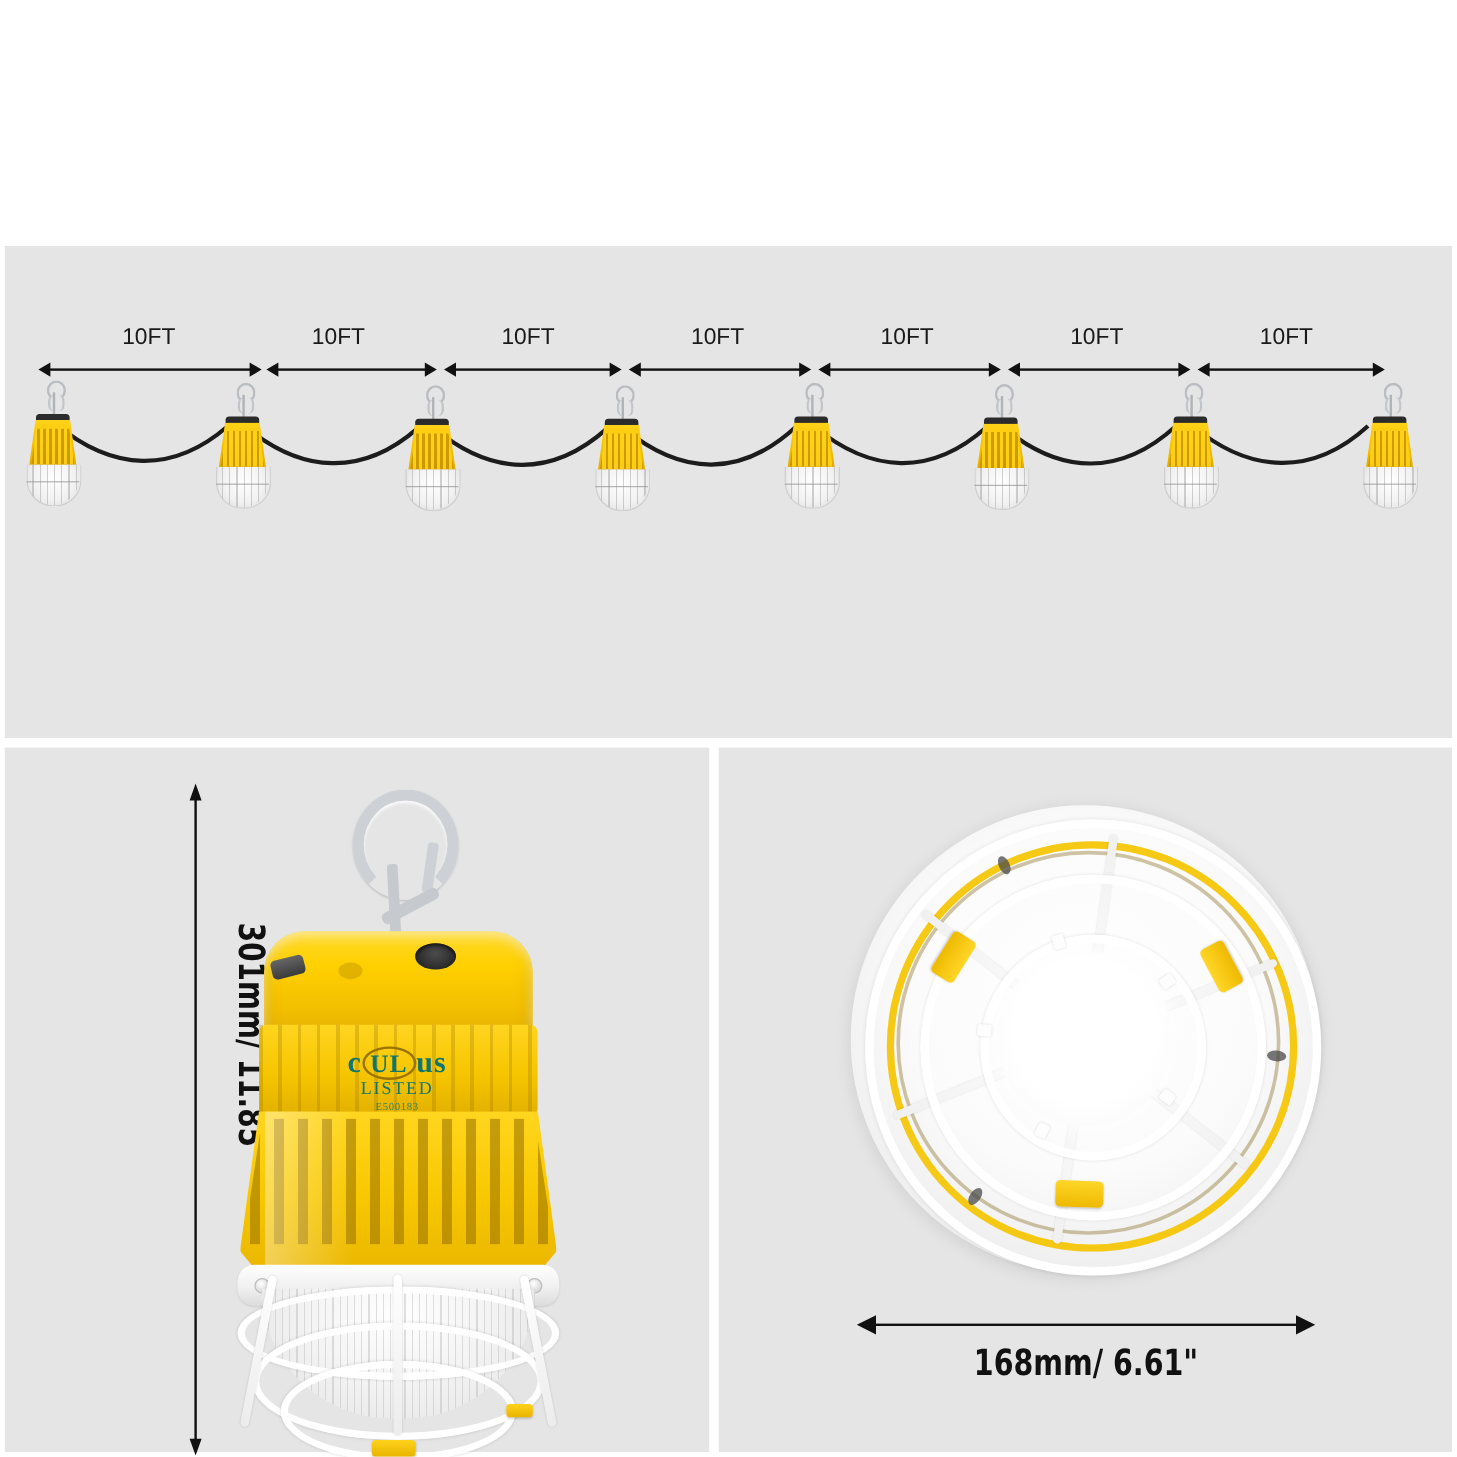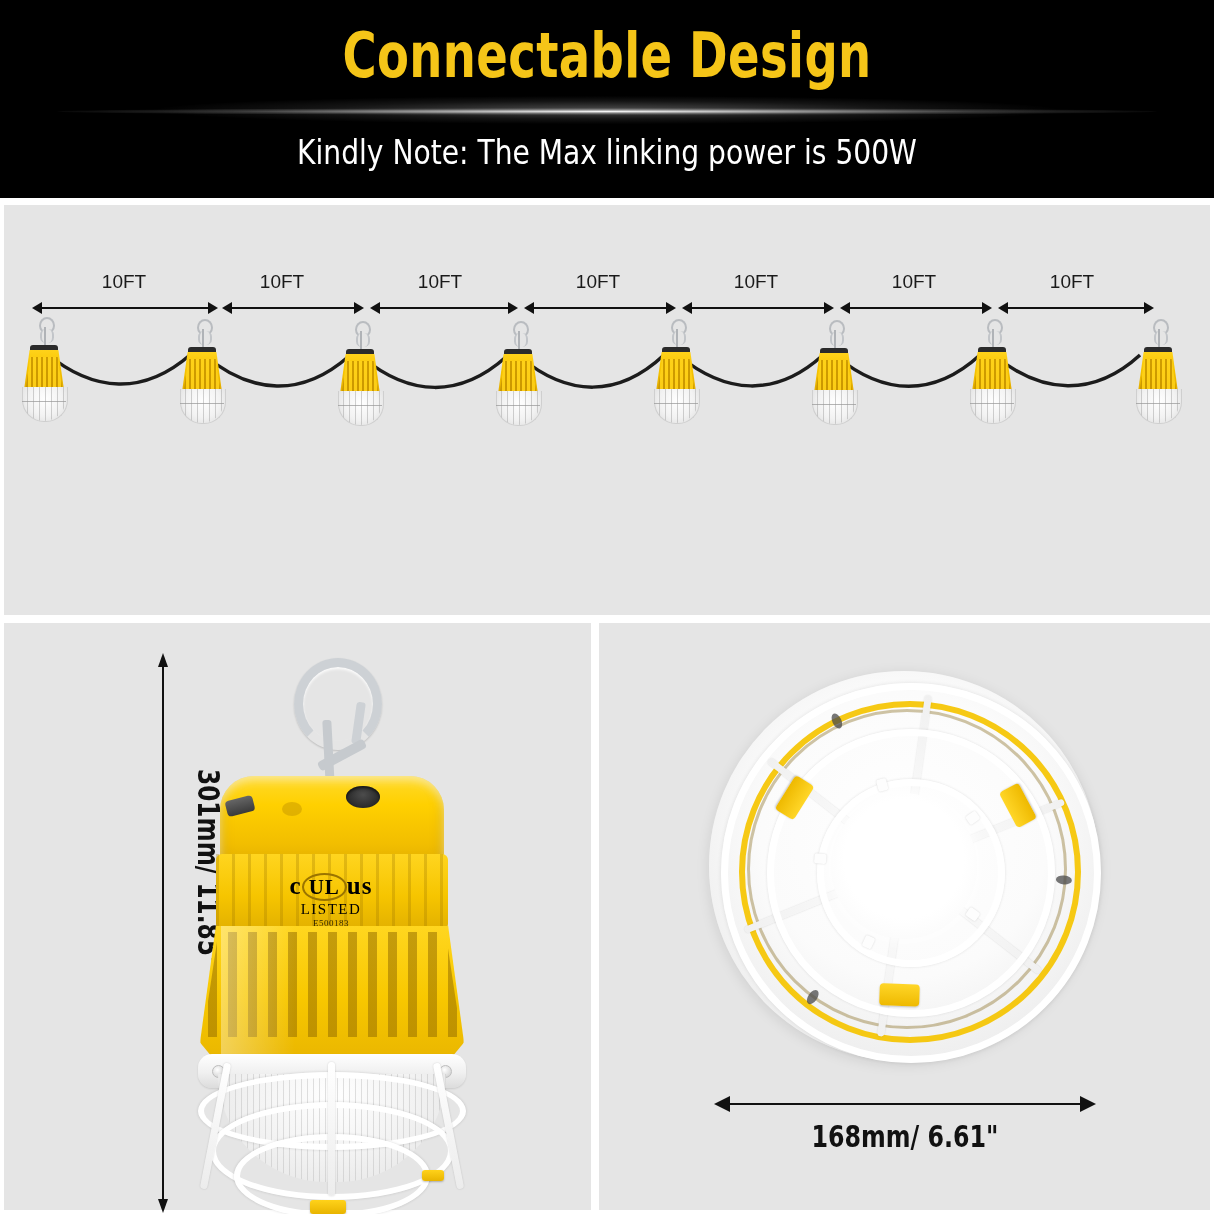--- a/index.html
+++ b/index.html
@@ -93,21 +93,21 @@
     box-shadow:inset 0 2px 3px rgba(0,0,0,.6);}
   .bl-top .dimple{position:absolute;left:62px;top:26px;width:20px;height:14px;border-radius:50%;
     background:rgba(190,145,0,.45);}
   .bl-top .clip{position:absolute;left:6px;top:22px;width:28px;height:16px;border-radius:4px;
     background:linear-gradient(180deg,#666 0%,#3a3a3a 100%);transform:rotate(-14deg);}
   .bl-mid{position:absolute;left:44px;top:196px;width:232px;height:76px;
     background:linear-gradient(180deg,#FFD51F 0%,#F6C500 55%,#E2B000 100%);
     border-radius:6px;}
   .bl-mid .ribs{position:absolute;left:0;top:0;width:100%;height:100%;
     background:repeating-linear-gradient(90deg,rgba(160,120,0,.30) 0 3px,rgba(255,255,255,0) 3px 16px);}
-  .ul{position:absolute;left:92px;top:214px;width:134px;text-align:center;color:#000000;
+  .ul{position:absolute;left:92px;top:214px;width:134px;text-align:center;color:#0f766e;
     font-family:"Liberation Serif","DejaVu Serif",serif;}
   .ul .mark{position:relative;font-size:25px;font-weight:bold;letter-spacing:1px;line-height:28px;}
   .ul .mark .oval{display:inline-block;border:2px solid #9a7400;border-radius:50%;
     padding:0 5px;font-size:21px;line-height:24px;}
   .ul .listed{font-size:15px;letter-spacing:1.5px;line-height:17px;}
   .ul .code{font-size:9px;letter-spacing:.5px;opacity:.8;}
   .bl-fins{position:absolute;left:28px;top:268px;width:264px;height:142px;
     background:linear-gradient(180deg,#FFD61F 0%,#F8C800 50%,#E8B400 100%);
     clip-path:polygon(6% 0%,94% 0%,100% 82%,92% 100%,8% 100%,0% 82%);
     border-radius:0 0 30px 30px;}
@@ -190,26 +190,20 @@
   .hdim-label{position:absolute;left:115px;top:496px;width:382px;text-align:center;
     color:#111;font-size:30px;font-weight:bold;line-height:36px;
     font-family:"DejaVu Sans Condensed","Liberation Sans Narrow","Liberation Sans",sans-serif;
     transform:scaleX(.88);transform-origin:50% 50%;}
 </style>
 </head>
 <body>
 
 <div class="page">
 
-  <div class="header">
-    <div class="glow2"></div>
-    <div class="glow"></div>
-    <div class="title">Connectable Design</div>
-    <div class="subtitle">Kindly Note: The Max linking power is 500W</div>
-  </div>
 
   <div class="panel" id="panel-string">
     <div class="string-wrap">
 
       <svg width="1206" height="410" style="position:absolute;left:0;top:0;">
         <path d="M 42 148 C 90 188, 140 190, 186 150" stroke="#1c1c1c" stroke-width="3.5" fill="none"></path>
         <path d="M 200 150 C 248 190, 298 192, 344 152" stroke="#1c1c1c" stroke-width="3.5" fill="none"></path>
         <path d="M 358 152 C 406 192, 456 193, 502 152" stroke="#1c1c1c" stroke-width="3.5" fill="none"></path>
         <path d="M 516 152 C 564 192, 614 193, 660 150" stroke="#1c1c1c" stroke-width="3.5" fill="none"></path>
         <path d="M 674 150 C 722 190, 772 192, 818 151" stroke="#1c1c1c" stroke-width="3.5" fill="none"></path>

